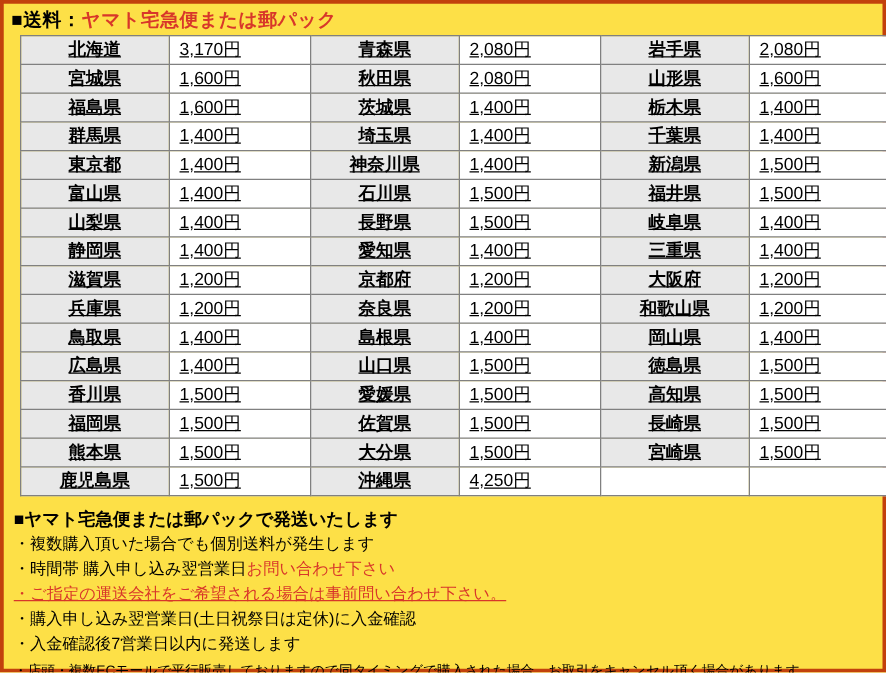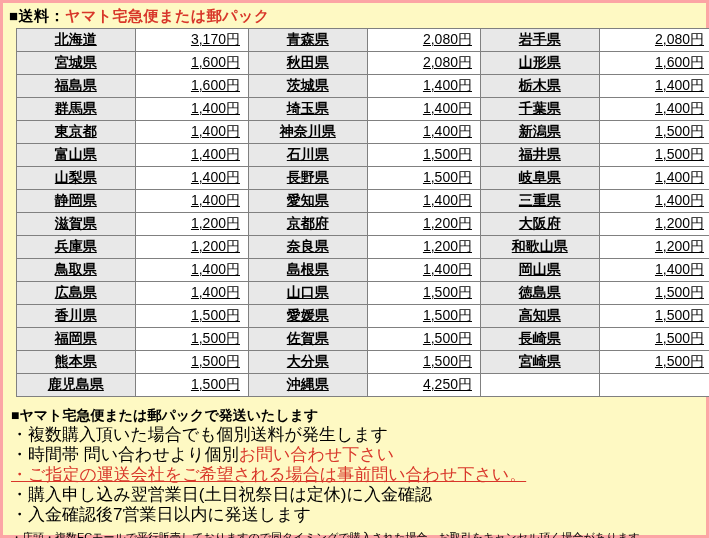--- a/index.html
+++ b/index.html
@@ -12,22 +12,22 @@
     background: #ffffff;
     font-family: "Liberation Sans", sans-serif;
     color: #000000;
     overflow: hidden;
   }
   .page {
     position: relative;
     width: 709px;
     height: 538px;
     box-sizing: border-box;
-    border: 3px solid #fca5a5;
-    background: #fef9c3;
+    border: 3px solid #c2410c;
+    background: #fde047;
   }
   .heading {
     padding: 4px 6px 2px 6px;
     font-size: 15px;
     font-weight: bold;
     letter-spacing: 0.5px;
     white-space: nowrap;
   }
   .heading .accent { color: #d8372a; }
 
@@ -45,40 +45,39 @@
     padding: 0 8px;
     box-sizing: border-box;
   }
   td.pref {
     text-align: center;
     background: #e8e8e8;
     font-weight: bold;
     width: 90px;
   }
   td.fee {
-    text-align: right;
     background: #ffffff;
     width: 86px;
   }
   td.blank {
     background: #ffffff;
     border: 1px solid #808080;
   }
 
   .notes {
     padding: 10px 8px 0 8px;
   }
   .note-head {
     font-size: 14px;
     font-weight: bold;
     margin-bottom: 0;
     white-space: nowrap;
   }
   .note-line {
-    font-size: 17px;
+    font-size: 13px;
     line-height: 20px;
     white-space: nowrap;
   }
   .note-line.red { color: #d8372a; text-decoration: underline; }
   .note-line .red { color: #d8372a; }
   .note-small {
     font-size: 11px;
     line-height: 16px;
     margin-top: 4px;
     white-space: nowrap;
@@ -222,20 +221,20 @@
         <td class="fee">4,250円</td>
         <td class="blank"></td>
         <td class="blank"></td>
       </tr>
     </tbody>
   </table>
 
   <div class="notes">
     <div class="note-head">■ヤマト宅急便または郵パックで発送いたします</div>
     <div class="note-line">・複数購入頂いた場合でも個別送料が発生します</div>
-    <div class="note-line"><span>・時間帯 問い合わせより個別</span><span class="red">お問い合わせ下さい</span></div>
+    <div class="note-line"><span>・時間帯 購入申し込み翌営業日</span><span class="red">お問い合わせ下さい</span></div>
     <div class="note-line red">・ご指定の運送会社をご希望される場合は事前問い合わせ下さい。</div>
     <div class="note-line">・購入申し込み翌営業日(土日祝祭日は定休)に入金確認</div>
     <div class="note-line">・入金確認後7営業日以内に発送します</div>
     <div class="note-small">・店頭・複数ECモールで平行販売しておりますので同タイミングで購入された場合、お取引をキャンセル頂く場合があります。</div>
   </div>
 
 </div>
 
 </body></html>

